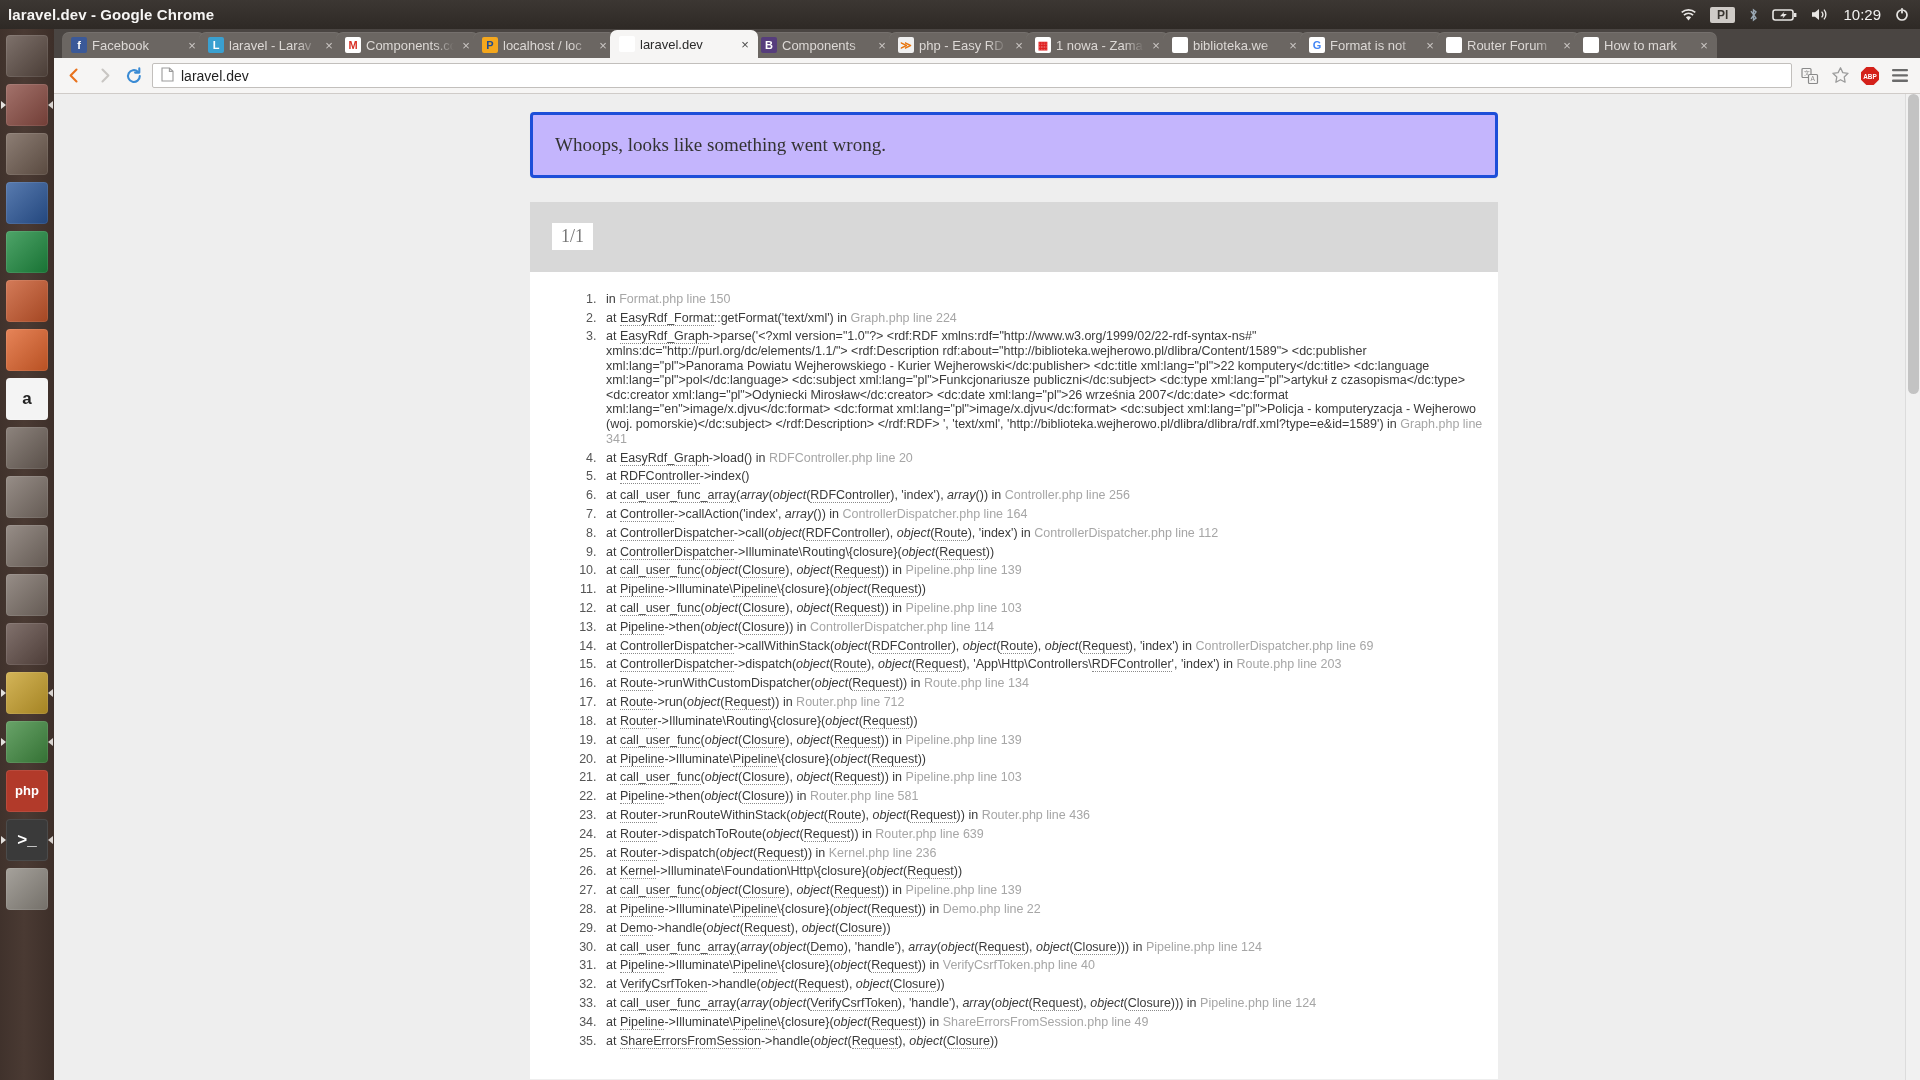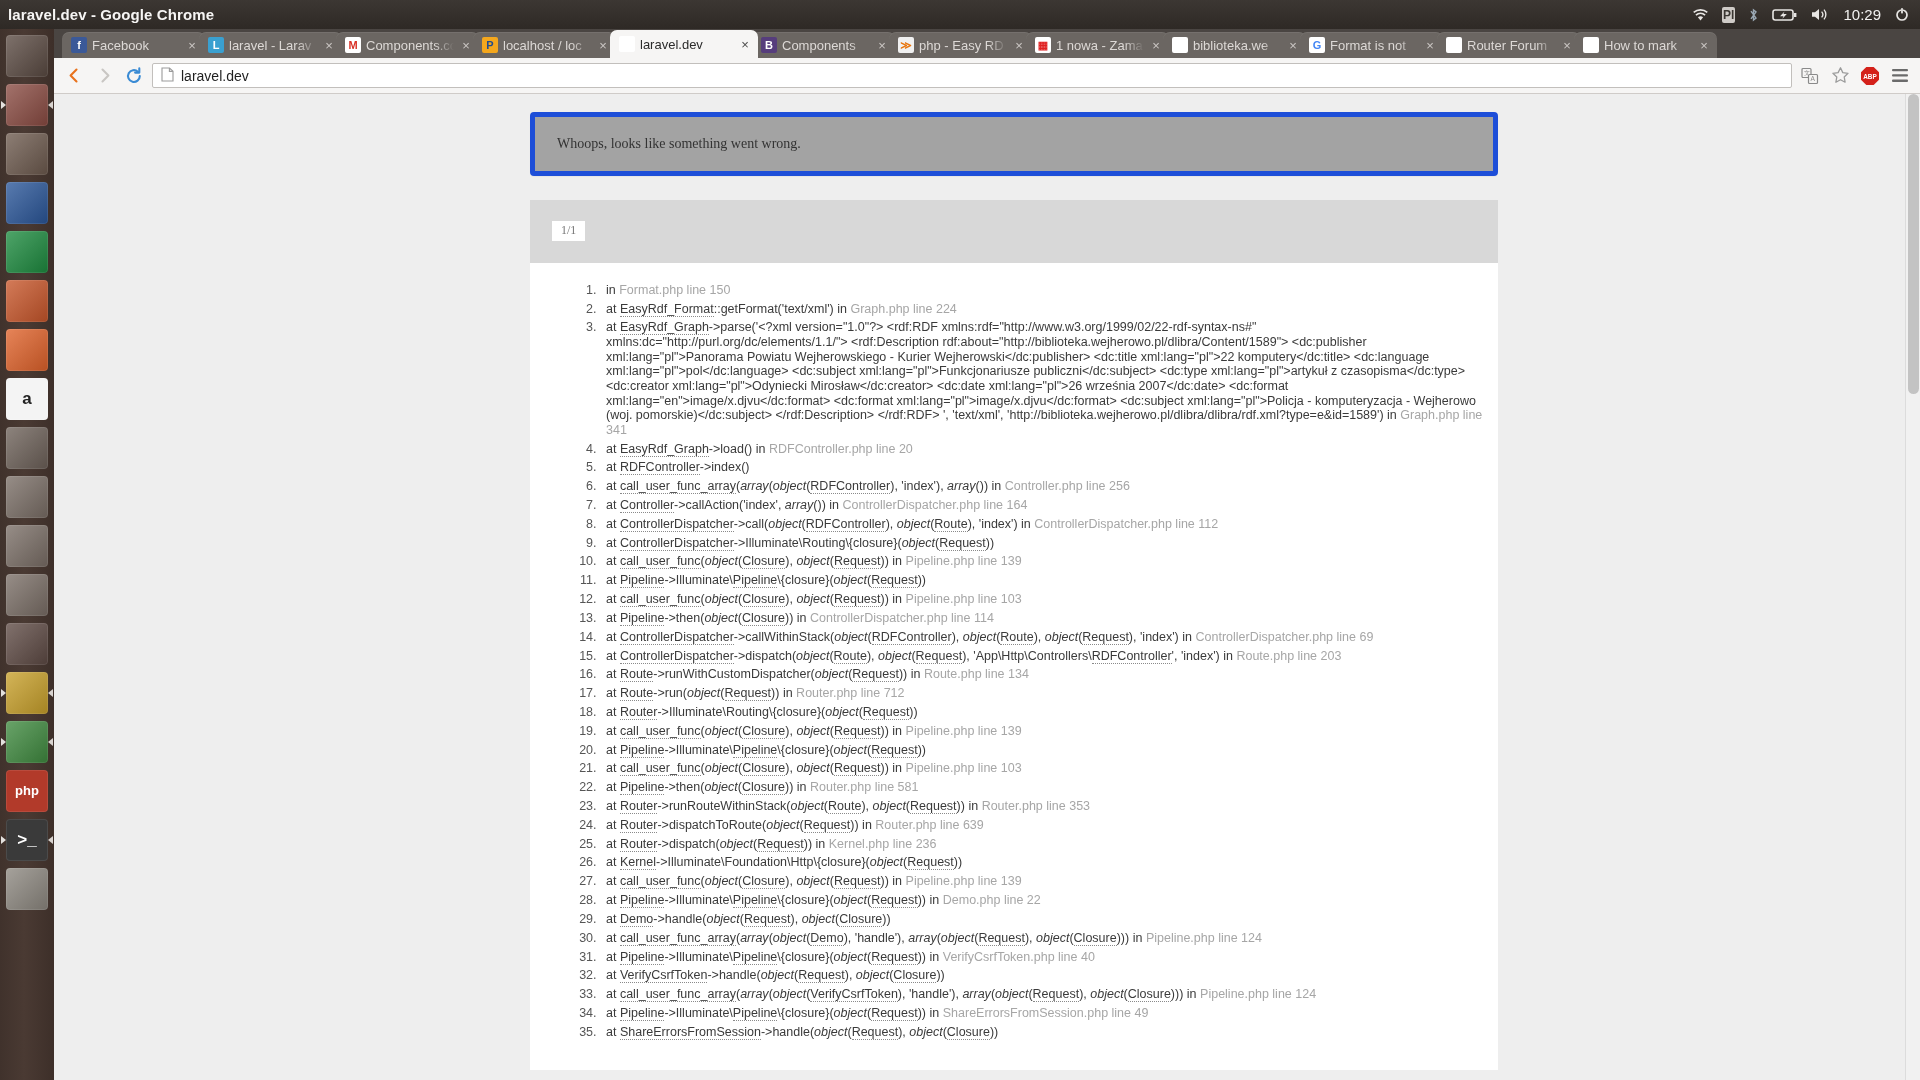--- a/index.html
+++ b/index.html
@@ -14,21 +14,21 @@
     position: absolute; top: 0; left: 0; width: 1920px; height: 29px;
     background: linear-gradient(to bottom, #3c3733 0%, #2e2925 100%);
     display: flex; align-items: center; color: #f2f1f0;
     font-size: 15px; z-index: 50;
   }
   #window-title { padding-left: 8px; font-weight: bold; letter-spacing: .1px; color: #f6f5f4; text-align: center; }
   #tray { margin-left: auto; display: flex; align-items: center; gap: 13px; padding-right: 10px; }
   .tray-ico { display: inline-flex; align-items: center; justify-content: center; color: #e8e6e4; }
   #tray-lang {
     background: #cfcbc7; color: #3a3631; font-size: 12px; font-weight: bold;
-    padding: 1px 1px; border-radius: 2px; line-height: 14px;
+    padding: 1px 7px; border-radius: 2px; line-height: 14px;
   }
   #tray-clock { font-size: 15px; color: #f2f1f0; }
 
   
   #launcher {
     position: absolute; top: 29px; left: 0; width: 54px; height: 1051px;
     background: linear-gradient(to right, #40322c 0%, #4a3a33 45%, #3d2f29 100%);
     z-index: 40; padding-top: 2px;
   }
   .launcher-item {
@@ -94,30 +94,30 @@
 
   
   #viewport {
     height: 986px; background: #eeeeee; overflow: hidden; position: relative;
     font-family: "Liberation Serif", serif; color: #2b2b2b;
   }
   #page { width: 1920px; padding: 18px 0 0 0; }
   #sheet { width: 968px; margin: 0 auto; }
 
   #whoops {
-    background: #a3a3a3; border: 5px solid #1d4ed8; border-radius: 4px;
-    padding: 19px 22px; font-size: 14px; color: #333;
+    background: #c4b5fd; border: 3px solid #1d4ed8; border-radius: 4px;
+    padding: 19px 22px; font-size: 19px; color: #333;
     box-shadow: 0 1px 1px rgba(0,0,0,.04);
   }
   #exception-head {
     margin-top: 24px; background: #d8d8d8; padding: 18px 0 22px 0;
     display: flex; align-items: flex-start;
   }
   #exc-badge {
-    background: #fff; color: #777; font-size: 12px; padding: 3px 9px;
+    background: #fff; color: #777; font-size: 18px; padding: 3px 9px;
     margin: 3px 16px 0 22px; flex: 0 0 auto; line-height: 1.15;
   }
   #exc-body { flex: 1 1 auto; padding-right: 20px; }
   #exc-title { font-size: 21px; line-height: 1.35; }
   #exc-class { text-decoration: underline; color: #2b2b2b; }
   #exc-file { color: #9a9a9a; }
   #exc-msg { font-size: 20px; margin-top: 17px; color: #2b2b2b; }
 
   #trace-panel { background: #fff; padding: 20px 0 26px 0; }
   ol#trace {
@@ -390,21 +390,21 @@
               <li><span class="plain-txt">at</span> <span><span class="sym">Pipeline</span>-&gt;then(<i class="kw">object</i>(<span class="sym">Closure</span>))</span> <span class="plain-txt">in</span> <span class="fileref">ControllerDispatcher.php line 114</span></li>
               <li><span class="plain-txt">at</span> <span><span class="sym">ControllerDispatcher</span>-&gt;callWithinStack(<i class="kw">object</i>(<span class="sym">RDFController</span>), <i class="kw">object</i>(<span class="sym">Route</span>), <i class="kw">object</i>(<span class="sym">Request</span>), 'index')</span> <span class="plain-txt">in</span> <span class="fileref">ControllerDispatcher.php line 69</span></li>
               <li><span class="plain-txt">at</span> <span><span class="sym">ControllerDispatcher</span>-&gt;dispatch(<i class="kw">object</i>(<span class="sym">Route</span>), <i class="kw">object</i>(<span class="sym">Request</span>), 'App\Http\Controllers\<span class="sym">RDFController</span>', 'index')</span> <span class="plain-txt">in</span> <span class="fileref">Route.php line 203</span></li>
               <li><span class="plain-txt">at</span> <span><span class="sym">Route</span>-&gt;runWithCustomDispatcher(<i class="kw">object</i>(<span class="sym">Request</span>))</span> <span class="plain-txt">in</span> <span class="fileref">Route.php line 134</span></li>
               <li><span class="plain-txt">at</span> <span><span class="sym">Route</span>-&gt;run(<i class="kw">object</i>(<span class="sym">Request</span>))</span> <span class="plain-txt">in</span> <span class="fileref">Router.php line 712</span></li>
               <li><span class="plain-txt">at</span> <span><span class="sym">Router</span>-&gt;Illuminate\Routing\{closure}(<i class="kw">object</i>(<span class="sym">Request</span>))</span></li>
               <li><span class="plain-txt">at</span> <span><span class="sym">call_user_func</span>(<i class="kw">object</i>(<span class="sym">Closure</span>), <i class="kw">object</i>(<span class="sym">Request</span>))</span> <span class="plain-txt">in</span> <span class="fileref">Pipeline.php line 139</span></li>
               <li><span class="plain-txt">at</span> <span><span class="sym">Pipeline</span>-&gt;Illuminate\<span class="sym">Pipeline</span>\{closure}(<i class="kw">object</i>(<span class="sym">Request</span>))</span></li>
               <li><span class="plain-txt">at</span> <span><span class="sym">call_user_func</span>(<i class="kw">object</i>(<span class="sym">Closure</span>), <i class="kw">object</i>(<span class="sym">Request</span>))</span> <span class="plain-txt">in</span> <span class="fileref">Pipeline.php line 103</span></li>
               <li><span class="plain-txt">at</span> <span><span class="sym">Pipeline</span>-&gt;then(<i class="kw">object</i>(<span class="sym">Closure</span>))</span> <span class="plain-txt">in</span> <span class="fileref">Router.php line 581</span></li>
-              <li><span class="plain-txt">at</span> <span><span class="sym">Router</span>-&gt;runRouteWithinStack(<i class="kw">object</i>(<span class="sym">Route</span>), <i class="kw">object</i>(<span class="sym">Request</span>))</span> <span class="plain-txt">in</span> <span class="fileref">Router.php line 353</span></li>
+              <li><span class="plain-txt">at</span> <span><span class="sym">Router</span>-&gt;runRouteWithinStack(<i class="kw">object</i>(<span class="sym">Route</span>), <i class="kw">object</i>(<span class="sym">Request</span>))</span> <span class="plain-txt">in</span> <span class="fileref">Router.php line 436</span></li>
               <li><span class="plain-txt">at</span> <span><span class="sym">Router</span>-&gt;dispatchToRoute(<i class="kw">object</i>(<span class="sym">Request</span>))</span> <span class="plain-txt">in</span> <span class="fileref">Router.php line 639</span></li>
               <li><span class="plain-txt">at</span> <span><span class="sym">Router</span>-&gt;dispatch(<i class="kw">object</i>(<span class="sym">Request</span>))</span> <span class="plain-txt">in</span> <span class="fileref">Kernel.php line 236</span></li>
               <li><span class="plain-txt">at</span> <span><span class="sym">Kernel</span>-&gt;Illuminate\Foundation\Http\{closure}(<i class="kw">object</i>(<span class="sym">Request</span>))</span></li>
               <li><span class="plain-txt">at</span> <span><span class="sym">call_user_func</span>(<i class="kw">object</i>(<span class="sym">Closure</span>), <i class="kw">object</i>(<span class="sym">Request</span>))</span> <span class="plain-txt">in</span> <span class="fileref">Pipeline.php line 139</span></li>
               <li><span class="plain-txt">at</span> <span><span class="sym">Pipeline</span>-&gt;Illuminate\<span class="sym">Pipeline</span>\{closure}(<i class="kw">object</i>(<span class="sym">Request</span>))</span> <span class="plain-txt">in</span> <span class="fileref">Demo.php line 22</span></li>
               <li><span class="plain-txt">at</span> <span><span class="sym">Demo</span>-&gt;handle(<i class="kw">object</i>(<span class="sym">Request</span>), <i class="kw">object</i>(<span class="sym">Closure</span>))</span></li>
               <li><span class="plain-txt">at</span> <span><span class="sym">call_user_func_array</span>(<i class="kw">array</i>(<i class="kw">object</i>(<span class="sym">Demo</span>), 'handle'), <i class="kw">array</i>(<i class="kw">object</i>(<span class="sym">Request</span>), <i class="kw">object</i>(<span class="sym">Closure</span>)))</span> <span class="plain-txt">in</span> <span class="fileref">Pipeline.php line 124</span></li>
               <li><span class="plain-txt">at</span> <span><span class="sym">Pipeline</span>-&gt;Illuminate\<span class="sym">Pipeline</span>\{closure}(<i class="kw">object</i>(<span class="sym">Request</span>))</span> <span class="plain-txt">in</span> <span class="fileref">VerifyCsrfToken.php line 40</span></li>
               <li><span class="plain-txt">at</span> <span><span class="sym">VerifyCsrfToken</span>-&gt;handle(<i class="kw">object</i>(<span class="sym">Request</span>), <i class="kw">object</i>(<span class="sym">Closure</span>))</span></li>
               <li><span class="plain-txt">at</span> <span><span class="sym">call_user_func_array</span>(<i class="kw">array</i>(<i class="kw">object</i>(<span class="sym">VerifyCsrfToken</span>), 'handle'), <i class="kw">array</i>(<i class="kw">object</i>(<span class="sym">Request</span>), <i class="kw">object</i>(<span class="sym">Closure</span>)))</span> <span class="plain-txt">in</span> <span class="fileref">Pipeline.php line 124</span></li>

